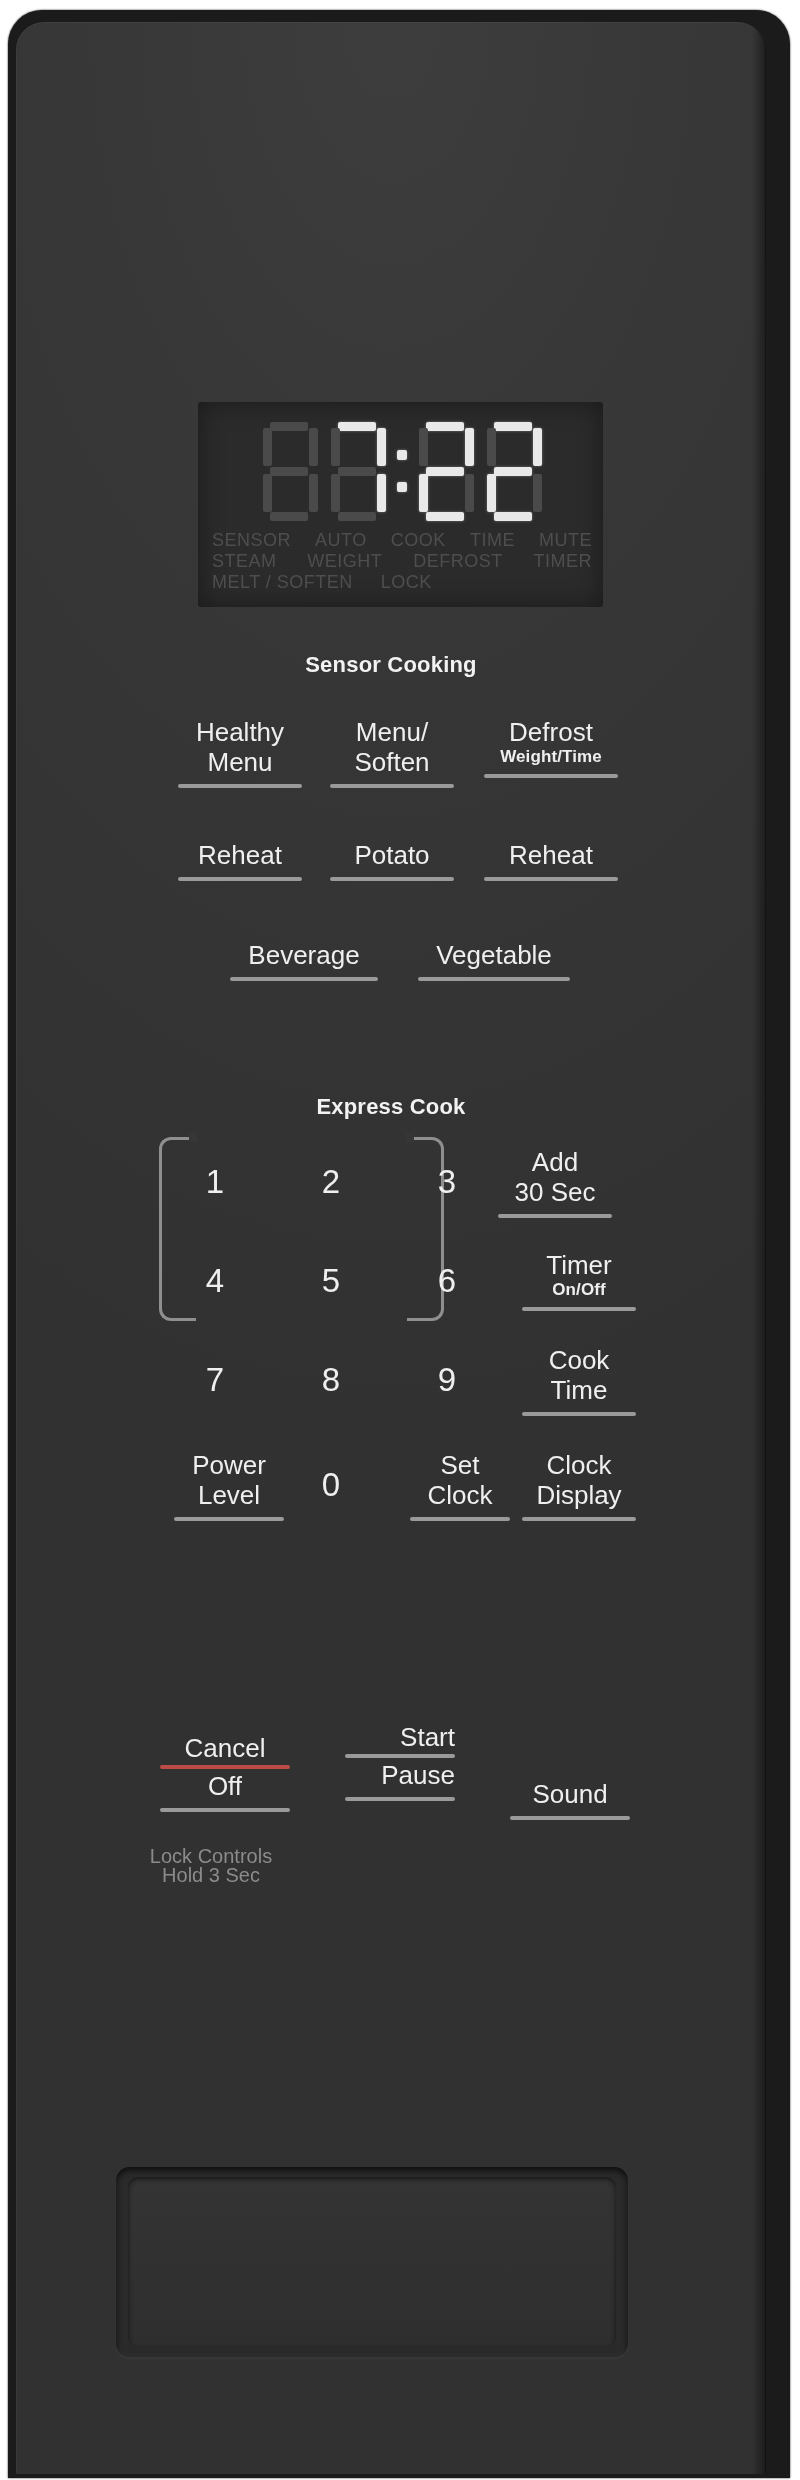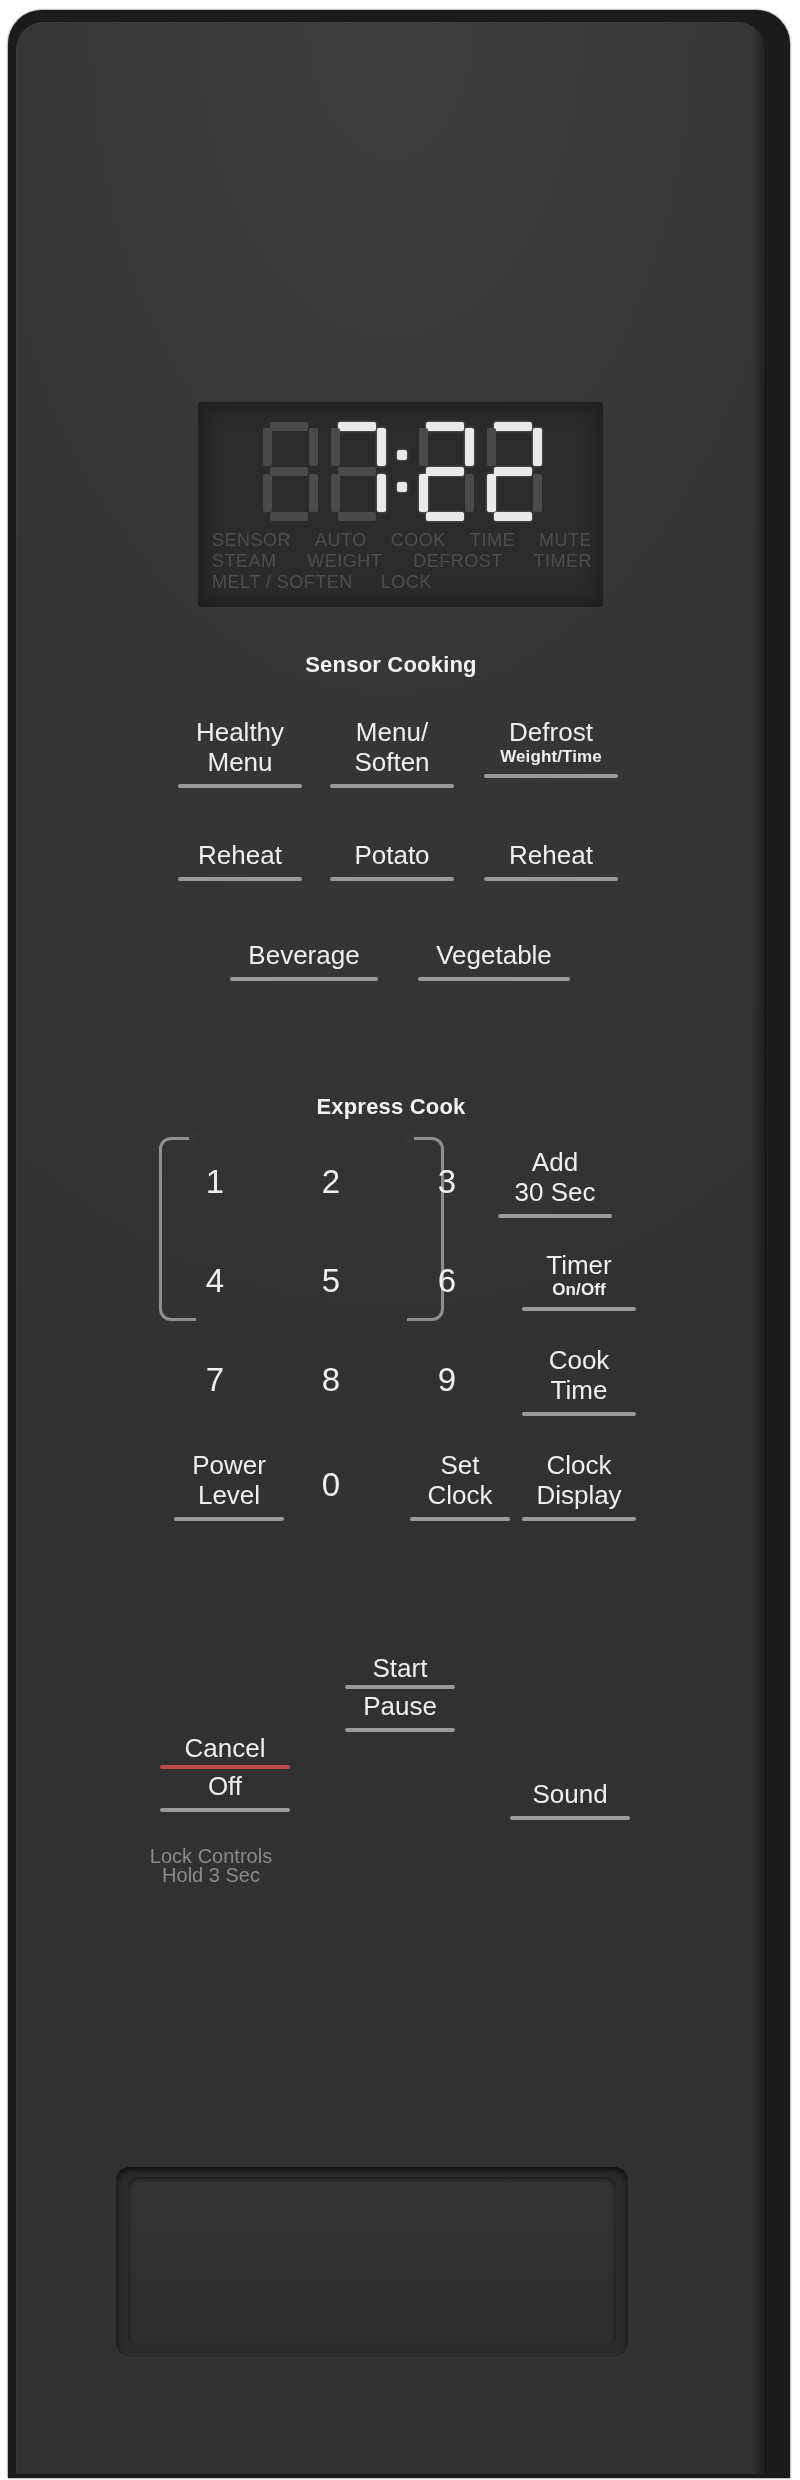--- a/index.html
+++ b/index.html
@@ -463,21 +463,21 @@
         <span>Cancel</span>
         <span class="rule mid red"></span>
         <span>Off</span>
         <span class="rule"></span>
       </div>
       <div class="tiny" style="left:120px; top:1825px; width:150px;">
         <span>Lock Controls</span><br>
         <span>Hold 3 Sec</span>
       </div>
 
-      <div class="key" style="left:315px; top:1631px; width:110px;">
+      <div class="key" style="left:315px; top:1700px; width:110px;text-align:right;">
         <span>Start</span>
         <span class="rule mid"></span>
         <span>Pause</span>
         <span class="rule"></span>
       </div>
 
       <div class="key" style="left:480px; top:1757px; width:120px;">
         <span>Sound</span>
         <span class="rule"></span>
       </div>

